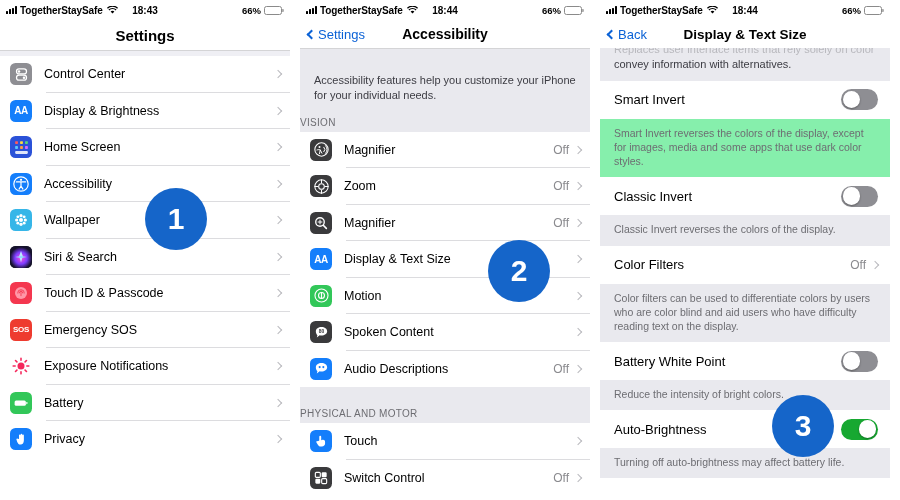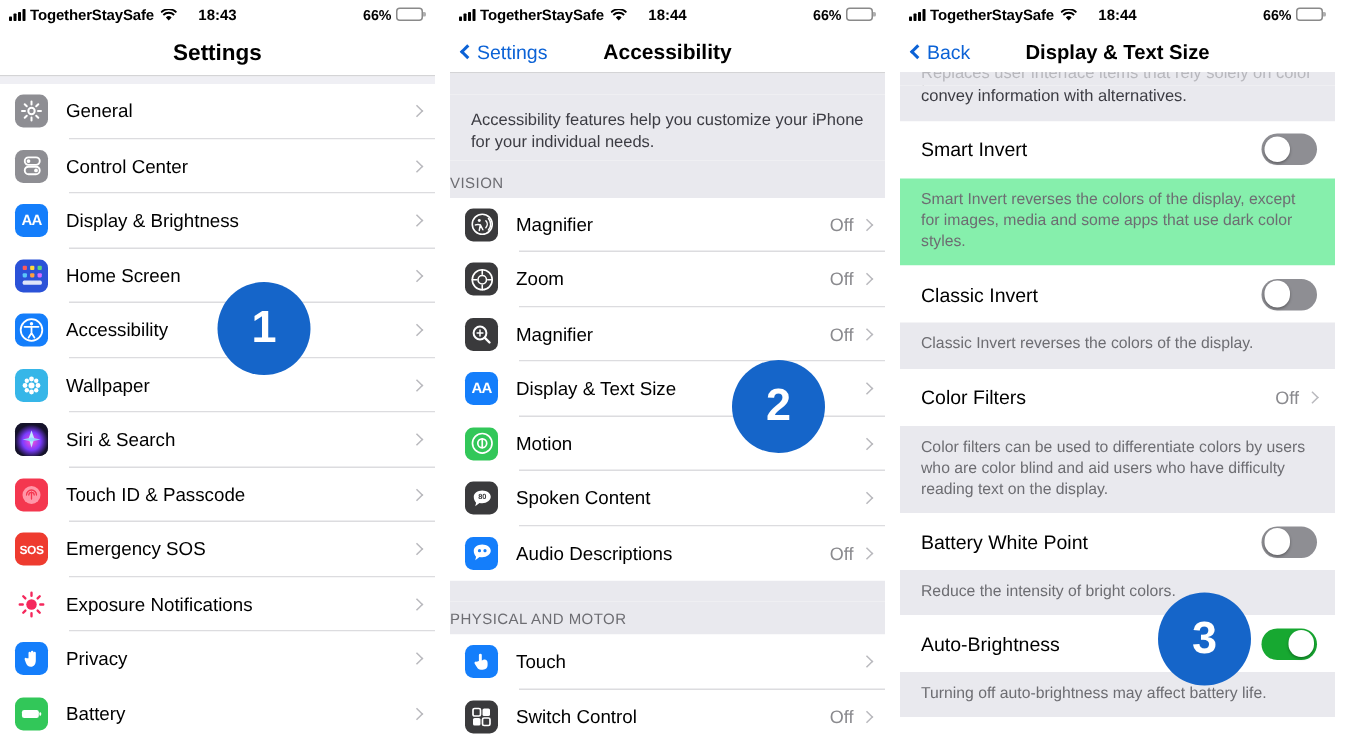--- a/index.html
+++ b/index.html
@@ -26,21 +26,21 @@
   }
   .sb-left { display: flex; align-items: center; gap: 3px; }
   .bars { display: flex; align-items: flex-end; gap: 1px; height: 8px; }
   .bars i { width: 2px; background: #000; display: block; border-radius: .5px; }
   .bars i:nth-child(1){height:3px}.bars i:nth-child(2){height:5px}
   .bars i:nth-child(3){height:6.5px}.bars i:nth-child(4){height:8px}
   .carrier { font-size: 10px; font-weight: bold; letter-spacing: -.1px; }
   .wifi { width: 11px; height: 9px; position: relative; margin-left: 1px;}
   .sb-time { position: absolute; left: 50%; transform: translateX(-50%);
              font-size: 10px; font-weight: bold; }
-  .sb-right { margin-left: auto; display: flex; align-items: flex-start; gap: 3px; }
+  .sb-right { margin-left: auto; display: flex; align-items: center; gap: 3px; }
   .batt-pct { font-size: 9.5px; font-weight: bold; }
   .batt {
     width: 18px; height: 9px; border: 1.2px solid #8a8a8a; border-radius: 2.5px;
     position: relative; padding: 1px;
   }
   .batt::after {
     content:''; position:absolute; right:-3px; top:2.6px;
     width:1.6px; height:3.4px; background:#b0b0b0; border-radius:0 1px 1px 0;
   }
   .batt .fill { height: 100%; background: #e8820c; border-radius: 1px; }
@@ -161,33 +161,20 @@
       </div>
     </div>
 
     <div class="navbar">
       <span class="nav-title">Settings</span>
     </div>
     <div class="hairline"></div>
     <div style="height:5px;background:#efeff4"></div>
 
     <div class="scroll" id="p1list">
-        <div class="row">
-          <span class="icon" style="background: rgb(142, 142, 147);">
-            <svg width="16" height="16" viewBox="0 0 24 24">
-              <circle cx="12" cy="12" r="3.2" fill="none" stroke="#fff" stroke-width="2"></circle>
-              <path d="M12 2.5v3M12 18.5v3M2.5 12h3M18.5 12h3M5.2 5.2l2.1 2.1M16.7 16.7l2.1 2.1M18.8 5.2l-2.1 2.1M7.3 16.7l-2.1 2.1" stroke="#fff" stroke-width="2" stroke-linecap="round"></path>
-            </svg>
-          </span>
-          <span class="label">General</span>
-          <span class="rowright">
-            <span class="chev"></span>
-          </span>
-          <span class="sep"></span>
-        </div>
         <div class="row">
           <span class="icon" style="background: rgb(142, 142, 147);">
             <svg width="15" height="15" viewBox="0 0 24 24">
               <rect x="4" y="3" width="16" height="8" rx="4" fill="none" stroke="#fff" stroke-width="2"></rect>
               <circle cx="8" cy="7" r="2" fill="#fff"></circle>
               <rect x="4" y="13" width="16" height="8" rx="4" fill="none" stroke="#fff" stroke-width="2"></rect>
               <circle cx="16" cy="17" r="2" fill="#fff"></circle>
             </svg>
           </span>
           <span class="label">Control Center</span>
@@ -311,42 +298,42 @@
               </g>
             </svg>
           </span>
           <span class="label">Exposure Notifications</span>
           <span class="rowright">
             <span class="chev"></span>
           </span>
           <span class="sep"></span>
         </div>
         <div class="row">
-          <span class="icon" style="background: rgb(20, 126, 251);">
-            <svg width="15" height="15" viewBox="0 0 24 24">
-              <path d="M8 11V5.4a1.3 1.3 0 0 1 2.6 0V11V4.2a1.3 1.3 0 0 1 2.6 0V11V5.4a1.3 1.3 0 0 1 2.6 0V13c0 4.4-2 7-5.2 7-3 0-4.3-1.6-5.4-4.2L4 12.4a1.3 1.3 0 0 1 2-1.6Z" fill="#fff"></path>
-            </svg>
-          </span>
-          <span class="label">Privacy</span>
-          <span class="rowright">
-            <span class="chev"></span>
-          </span>
-        </div>
-        <div class="row">
           <span class="icon" style="background: rgb(50, 199, 89);">
             <svg width="18" height="18" viewBox="0 0 24 24">
               <rect x="3.5" y="8.5" width="15" height="7" rx="2" fill="#fff"></rect>
               <rect x="19" y="10.5" width="1.6" height="3" rx=".8" fill="#fff"></rect>
             </svg>
           </span>
           <span class="label">Battery</span>
           <span class="rowright">
             <span class="chev"></span>
           </span>
           <span class="sep"></span>
+        </div>
+        <div class="row">
+          <span class="icon" style="background: rgb(20, 126, 251);">
+            <svg width="15" height="15" viewBox="0 0 24 24">
+              <path d="M8 11V5.4a1.3 1.3 0 0 1 2.6 0V11V4.2a1.3 1.3 0 0 1 2.6 0V11V5.4a1.3 1.3 0 0 1 2.6 0V13c0 4.4-2 7-5.2 7-3 0-4.3-1.6-5.4-4.2L4 12.4a1.3 1.3 0 0 1 2-1.6Z" fill="#fff"></path>
+            </svg>
+          </span>
+          <span class="label">Privacy</span>
+          <span class="rowright">
+            <span class="chev"></span>
+          </span>
         </div>
       </div>
 
     <div class="badge" style="left:145px; top:188px; width:62px; height:62px;">1</div>
   </div>
 
   <div class="gap"></div>
 
   <div class="panel panel2">
 

